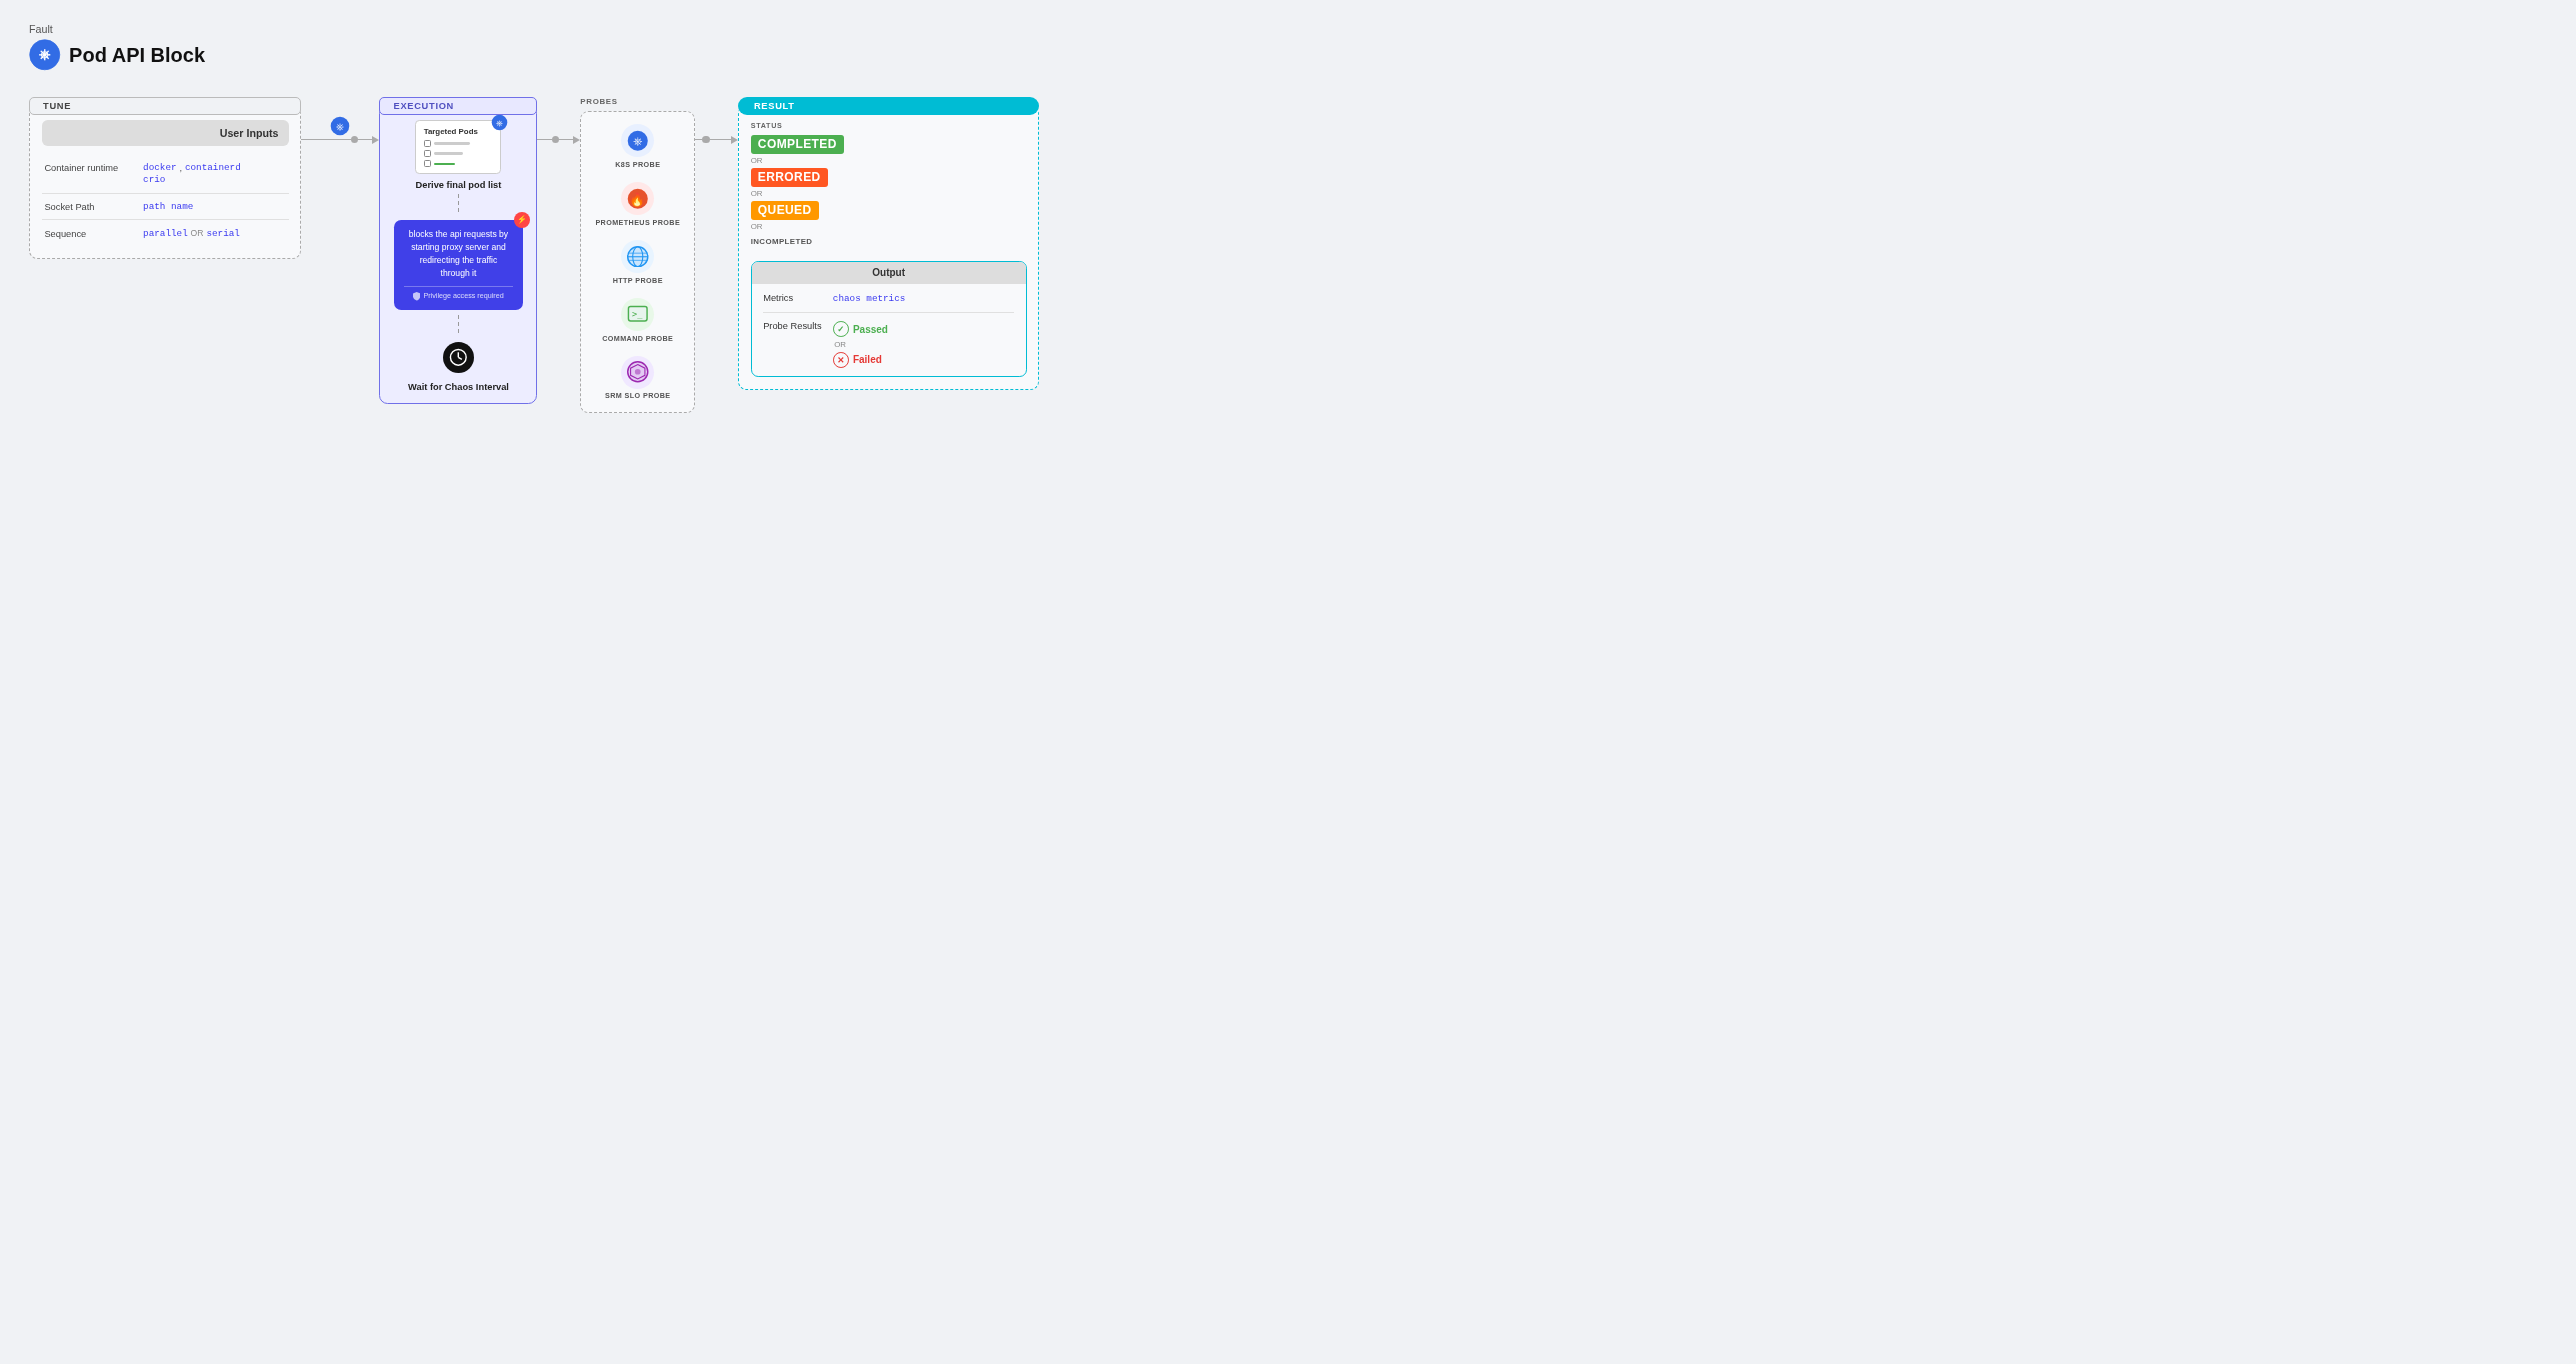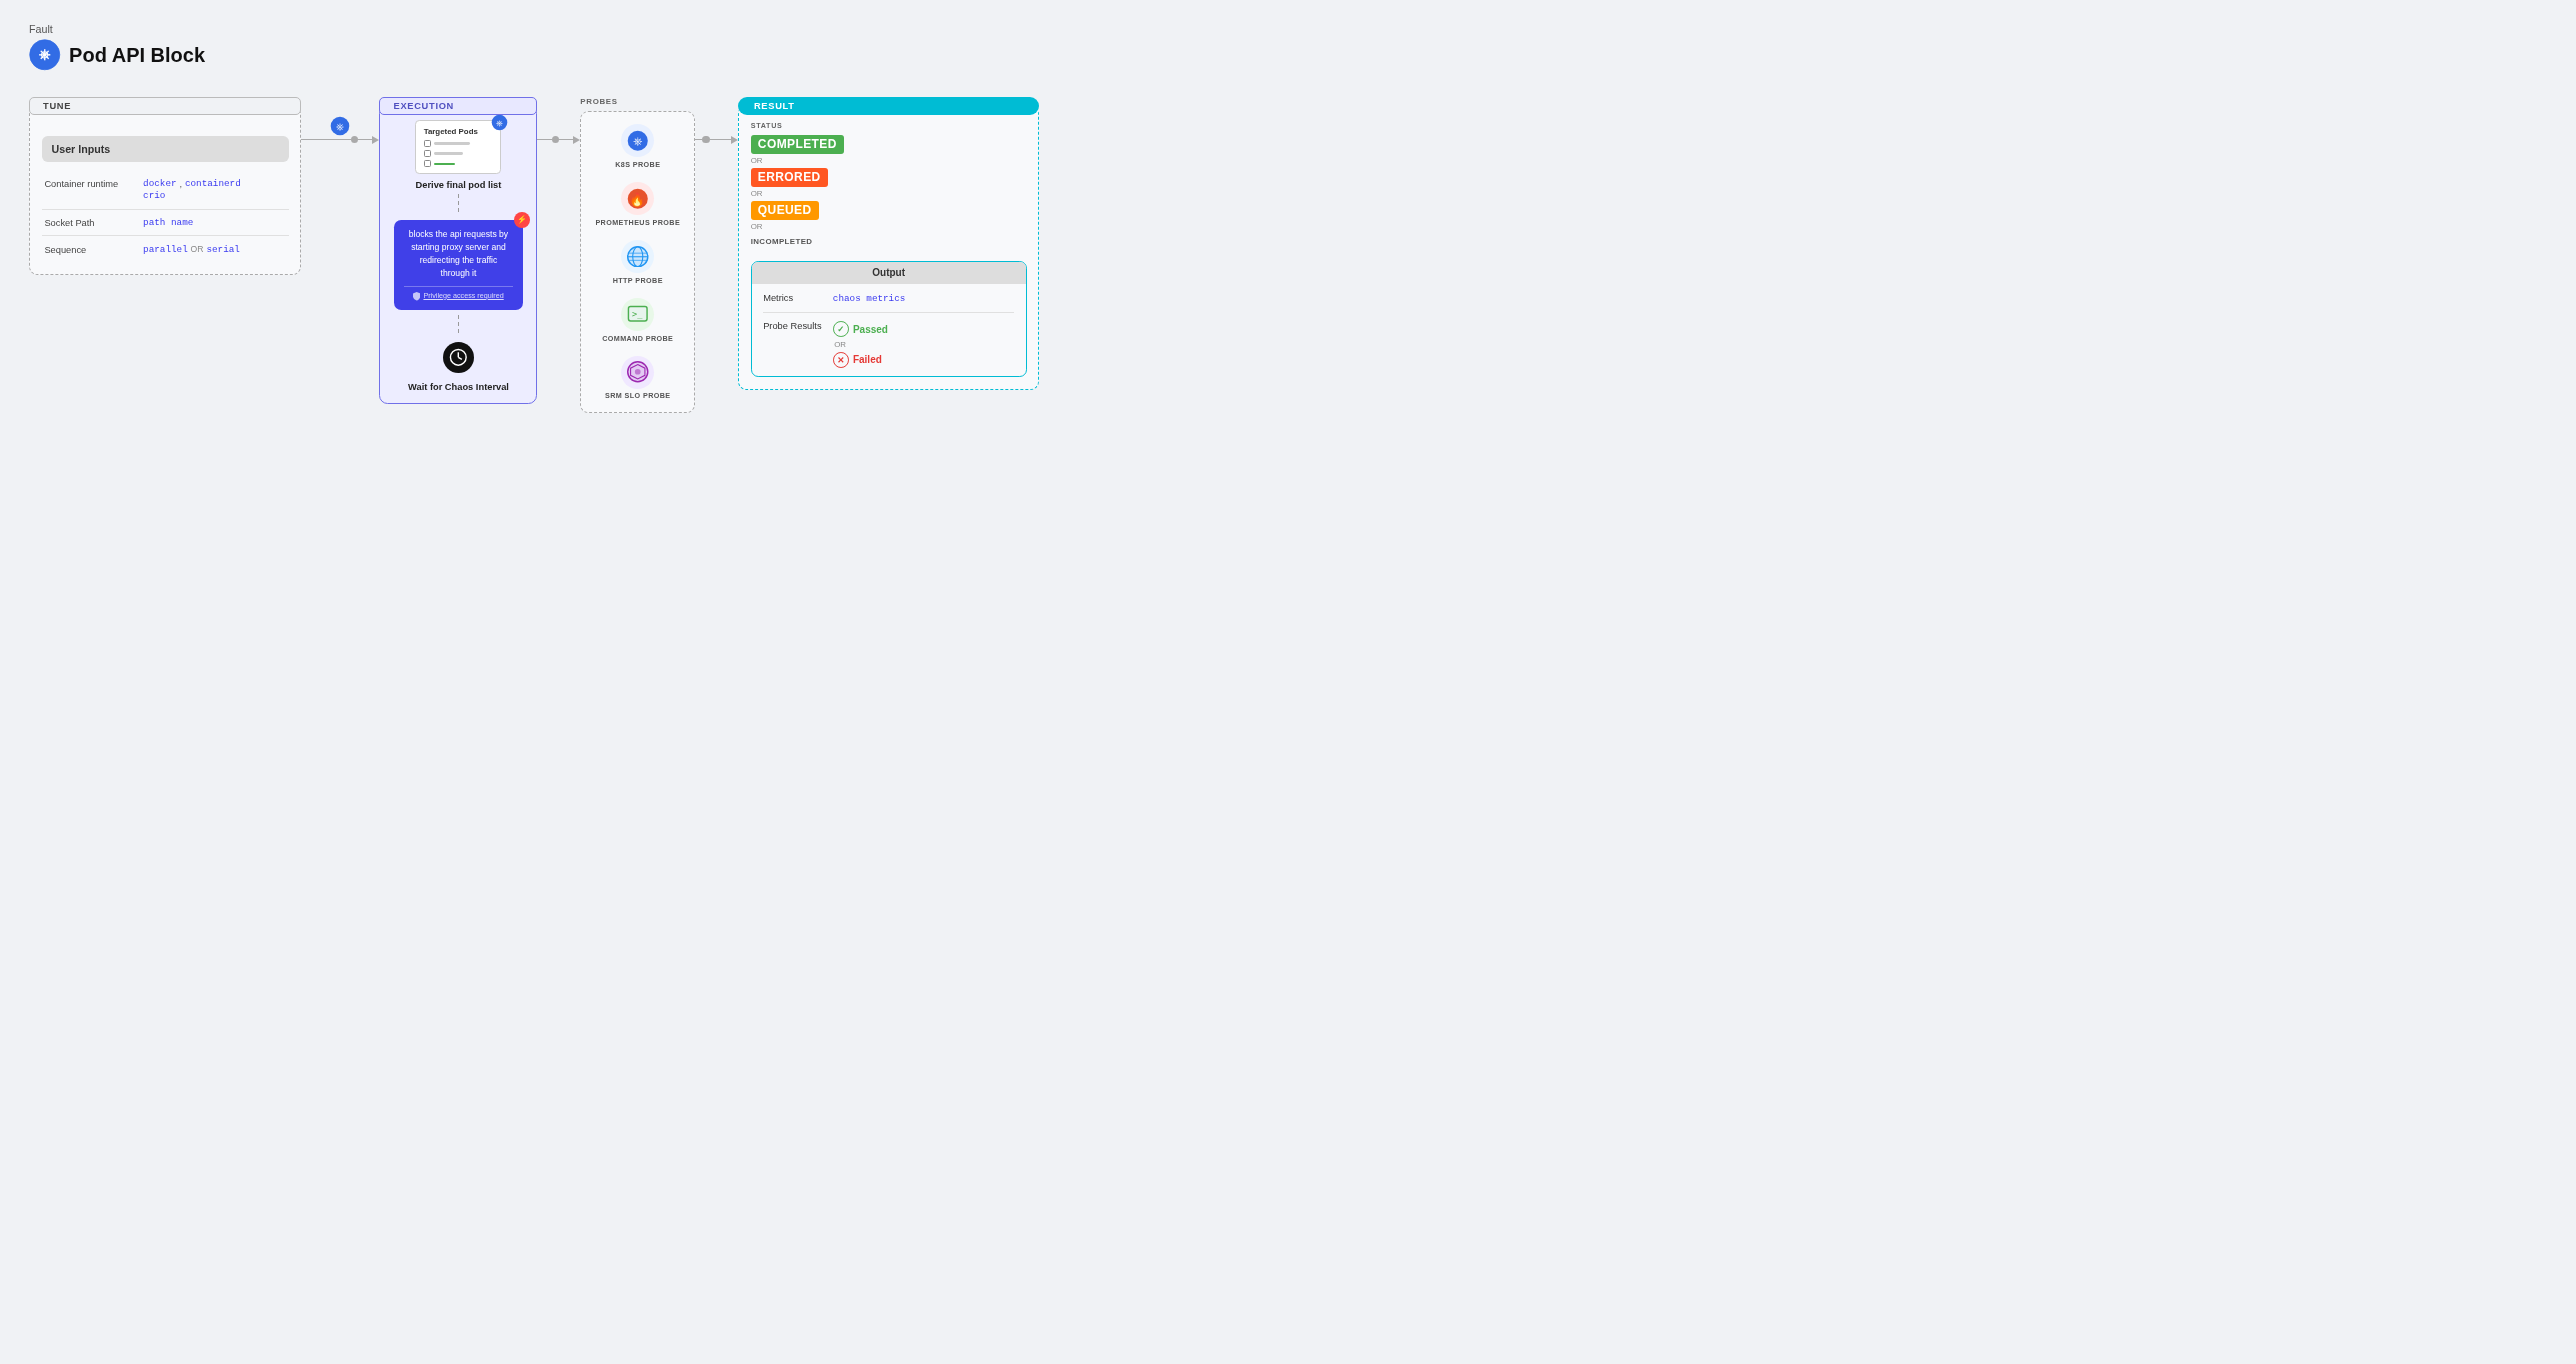--- a/index.html
+++ b/index.html
@@ -72,24 +72,23 @@
       border-radius: 8.6px;
       padding: 14.3px 11.5px 11.5px;
       background: #f8f9fb;
     }
     .user-inputs-box {
       background: #ddd;
       border-radius: 5.7px;
       padding: 7.2px 10px;
       font-size: 10.7px;
       font-weight: 600;
-      text-align: left;
+      text-align: right;
       margin-bottom: 8.6px;
       color: #333;
-      margin-top: 16px;
     }
     .input-row {
       display: grid;
       grid-template-columns: 93px 1fr;
       border-bottom: 0.7px solid #e0e0e0;
       padding: 7.2px 2.9px;
       align-items: start;
       gap: 5.7px;
     }
     .input-row:last-child { border-bottom: none; }
@@ -227,21 +226,20 @@
     .execution-action-card .priv-badge {
       display: flex;
       align-items: center;
       justify-content: center;
       gap: 3px;
       margin-top: 5.7px;
       font-size: 7.2px;
       color: rgba(255,255,255,0.8);
       border-top: 0.7px solid rgba(255,255,255,0.3);
       padding-top: 4.3px;
-      text-decoration: underline;
     }
     .chaos-icon-badge {
       position: absolute;
       top: -7.2px;
       right: -7.2px;
       width: 15.8px;
       height: 15.8px;
       background: #ff4444;
       border-radius: 50%;
       display: flex;

